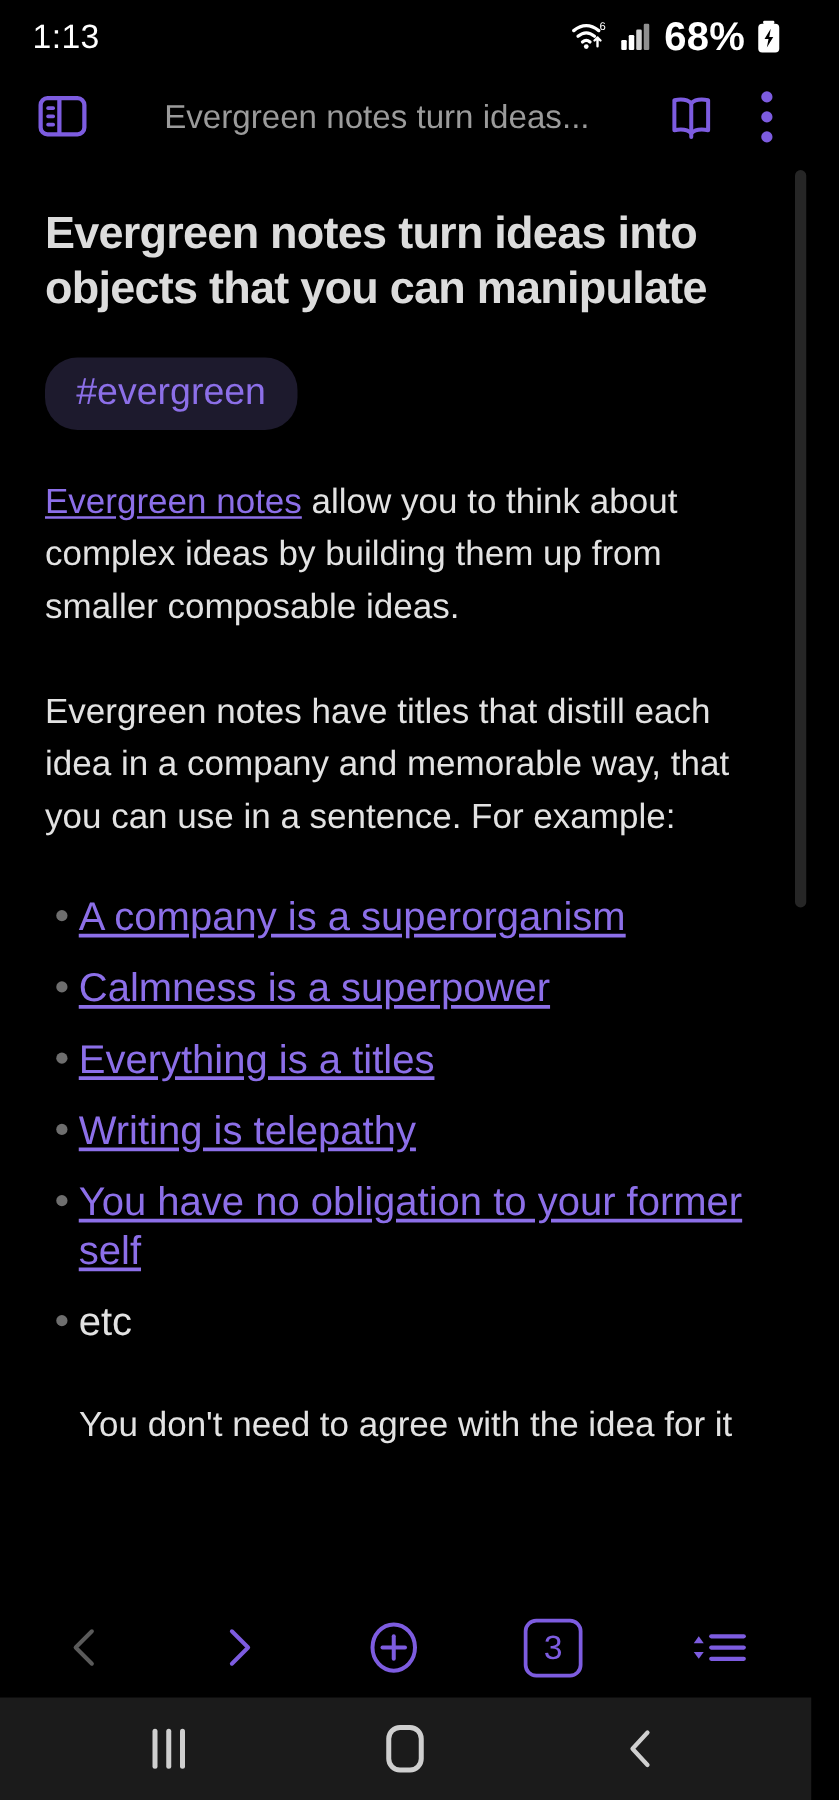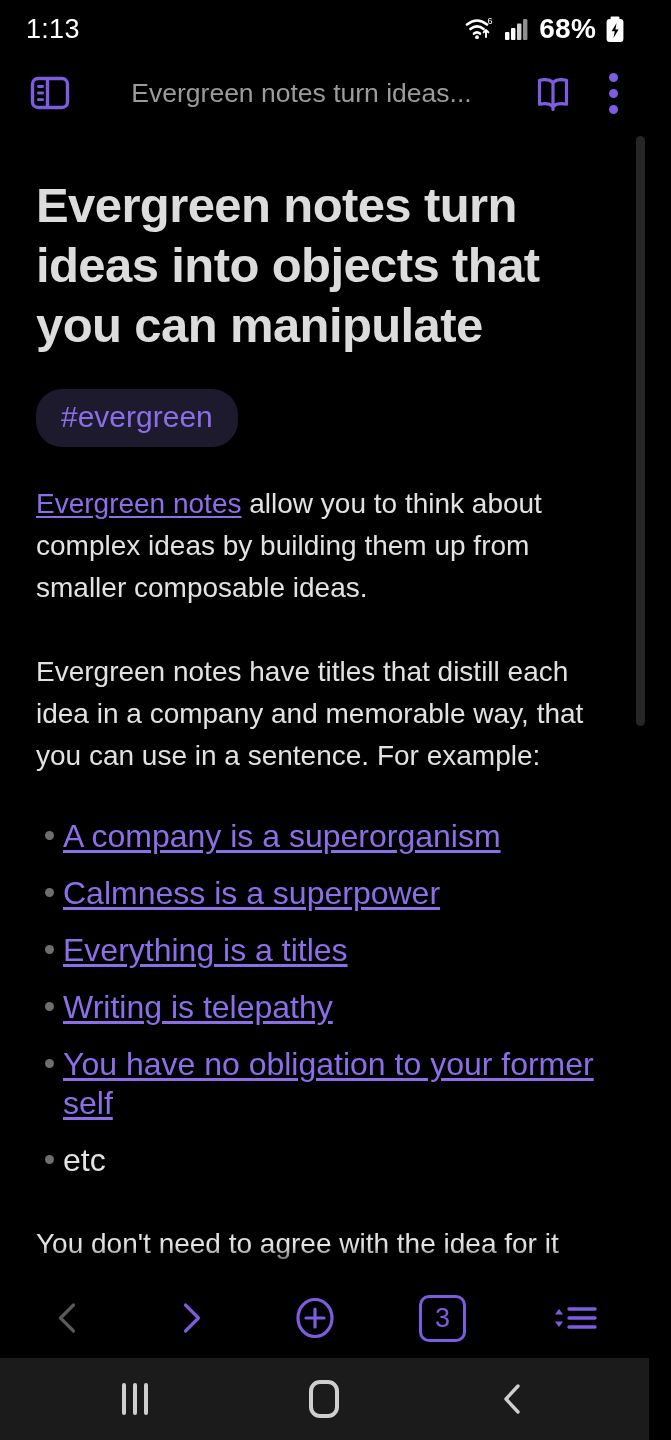--- a/index.html
+++ b/index.html
@@ -24,21 +24,21 @@
     background:#000;
   }
   #status-time {
     color:#ffffff; font-size:27px; letter-spacing:0.3px;
   }
   #status-right {
     display:flex; align-items:center; gap:9px;
   }
   #status-right svg { display:block; }
   #battery-pct {
-    color:#ffffff; font-size:28px; font-weight:600; letter-spacing:0.2px;
+    color:#ffffff; font-size:32px; font-weight:600; letter-spacing:0.2px;
   }
 
   
   #app-bar {
     height:70px; flex:0 0 70px;
     display:flex; align-items:center;
     padding:0 22px 0 26px;
     background:#000;
     justify-content:flex-end;
   }
@@ -63,25 +63,25 @@
   
   #content {
     position:relative;
     flex:1 1 auto;
     overflow:hidden;
     padding:0 36px;
     background:#000;
   }
   #note-title {
     color:#dcdcdc;
-    font-size:49px;
+    font-size:36px;
     font-weight:bold;
     line-height:1.22;
     letter-spacing:-0.6px;
-    margin-top:48px;
+    margin-top:36px;
     font-stretch:condensed;
   }
   #tags { margin-top:34px; }
   .tag-chip {
     display:inline-block;
     background:#1d1a2d;
     color:#8c6fe8;
     font-size:30px;
     padding:11px 25px 13px 25px;
     border-radius:26px;
@@ -113,20 +113,21 @@
     content:"";
     position:absolute;
     left:9px; top:14px;
     width:9px; height:9px;
     border-radius:50%;
     background:#6e6e6e;
   }
   .para.cut {
     margin-top:24px;
     color:#e2e2e2;
+    text-align:center;
   }
 
   
   #scrollbar-track {
     position:absolute;
     top:0; right:4px; bottom:0; width:9px;
   }
   #scrollbar-thumb {
     position:absolute;
     top:8px; left:0;

